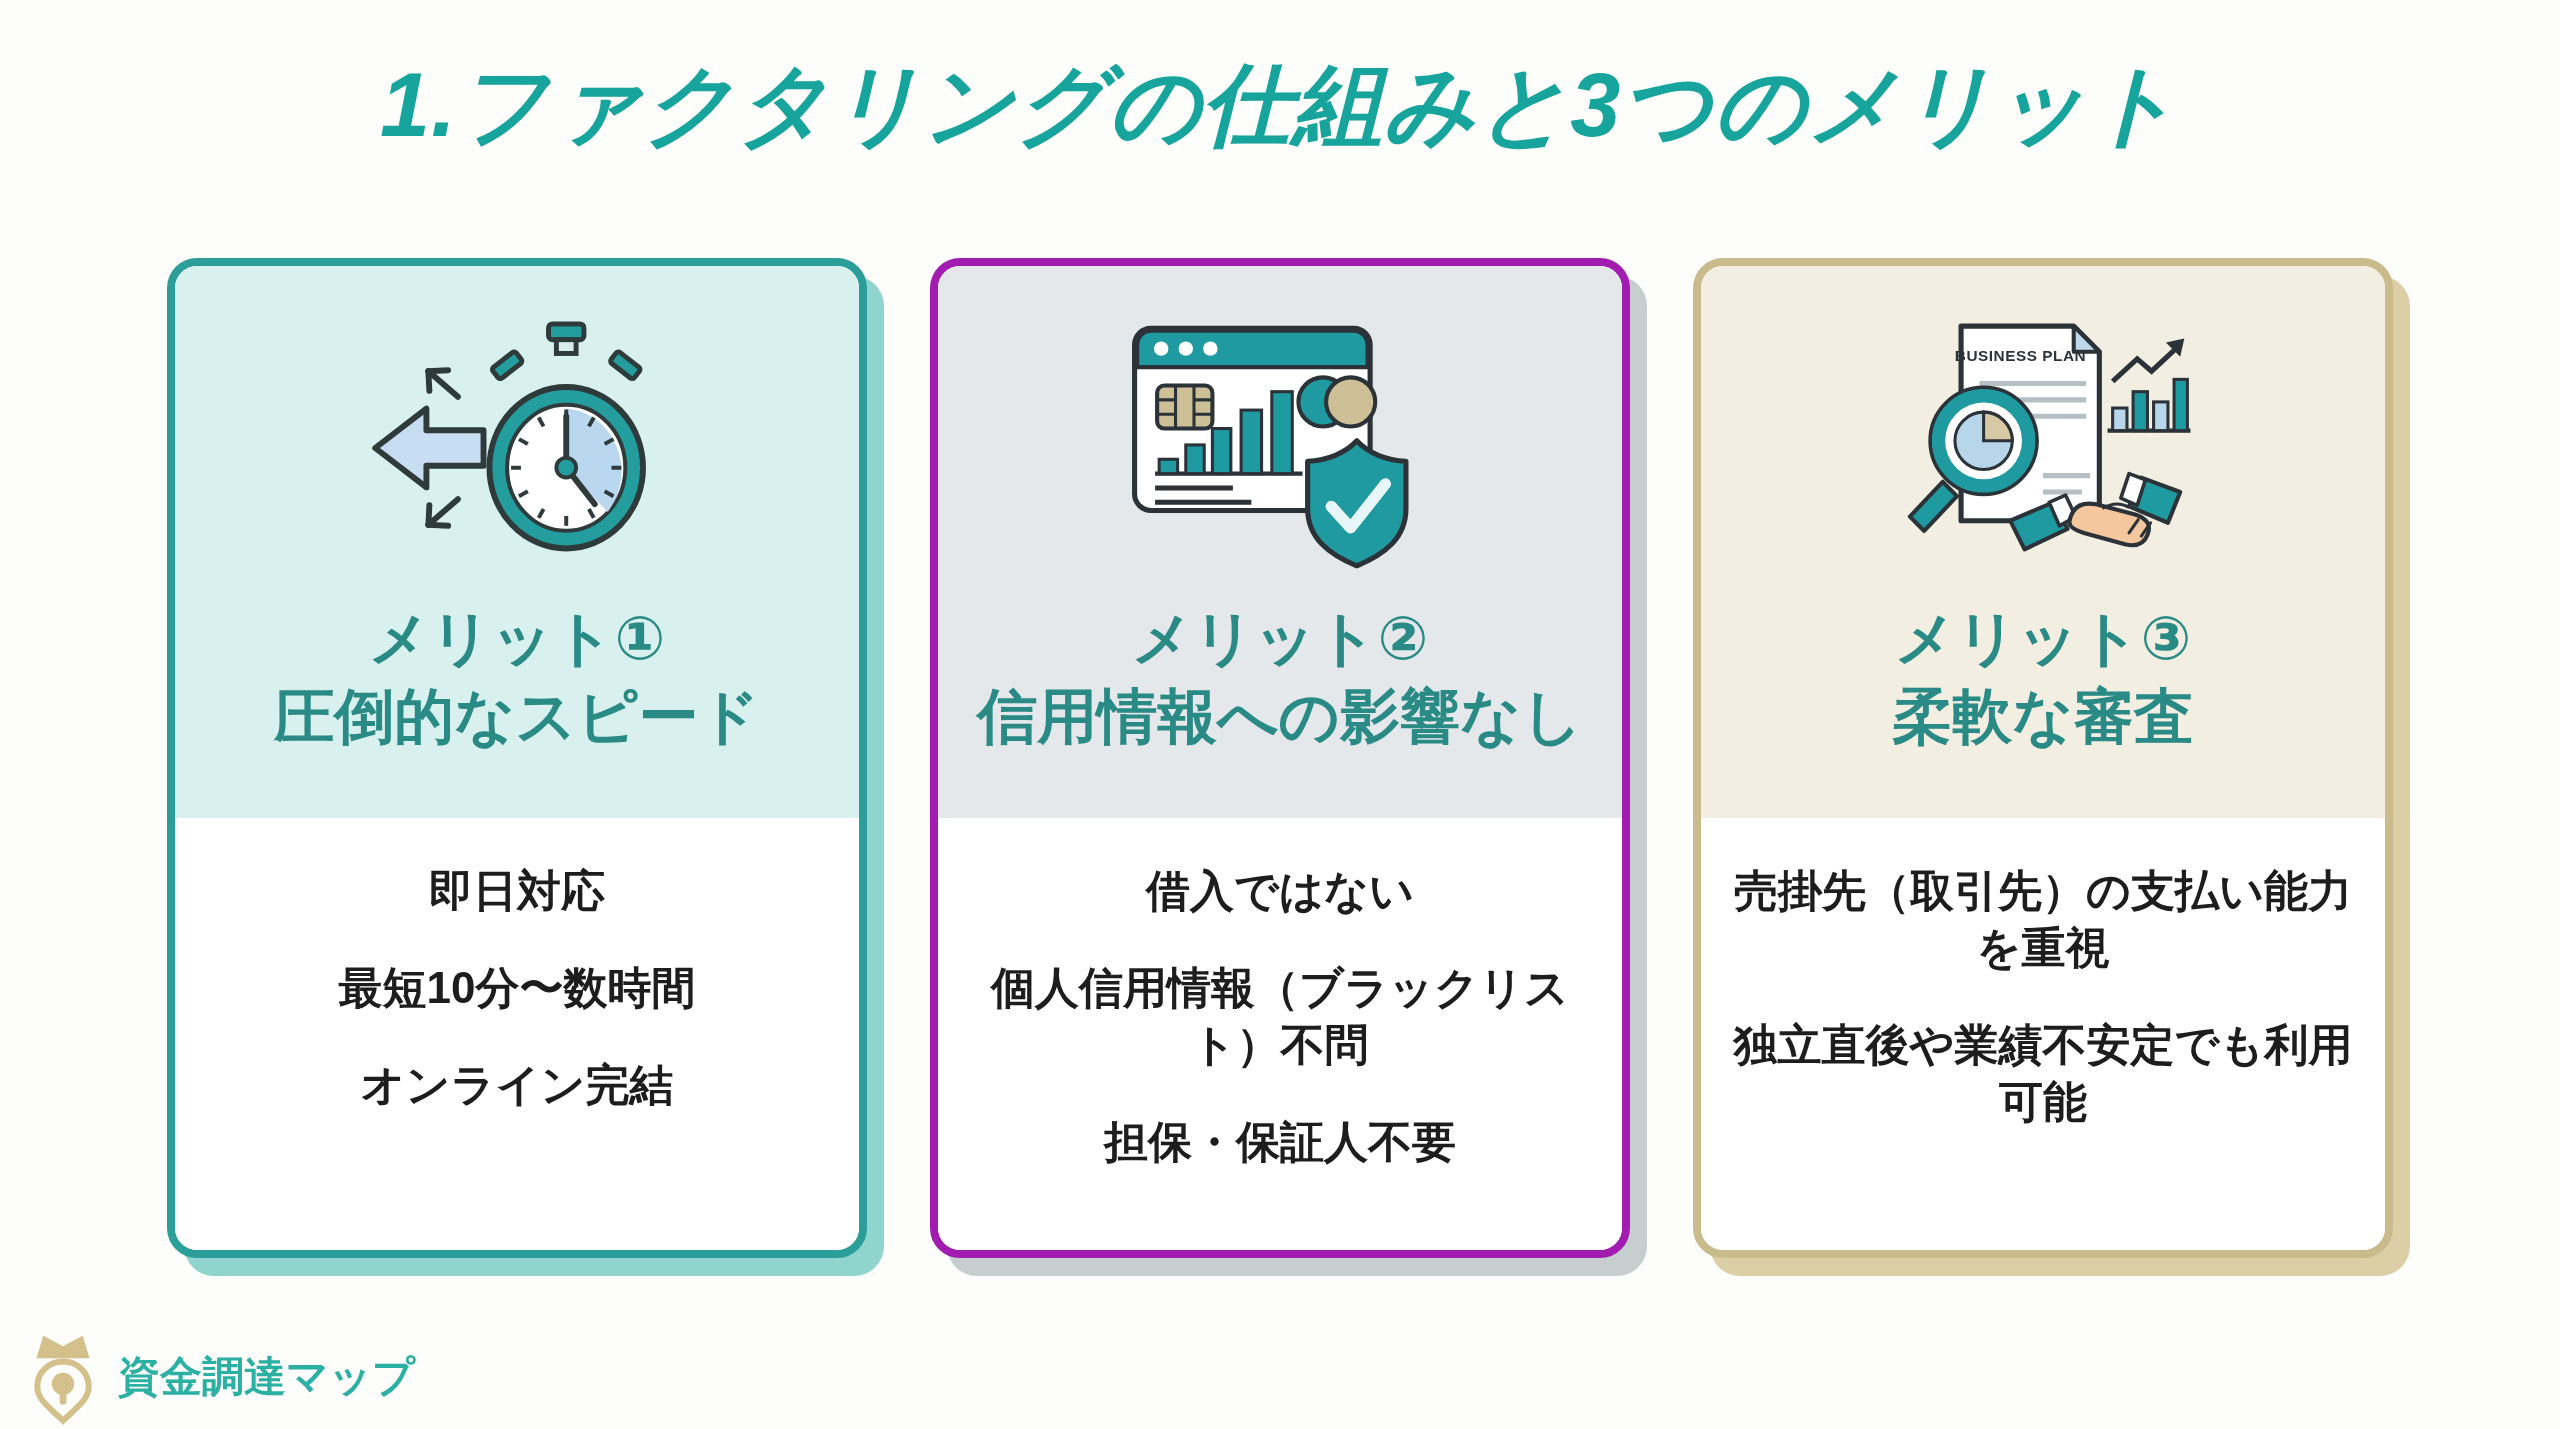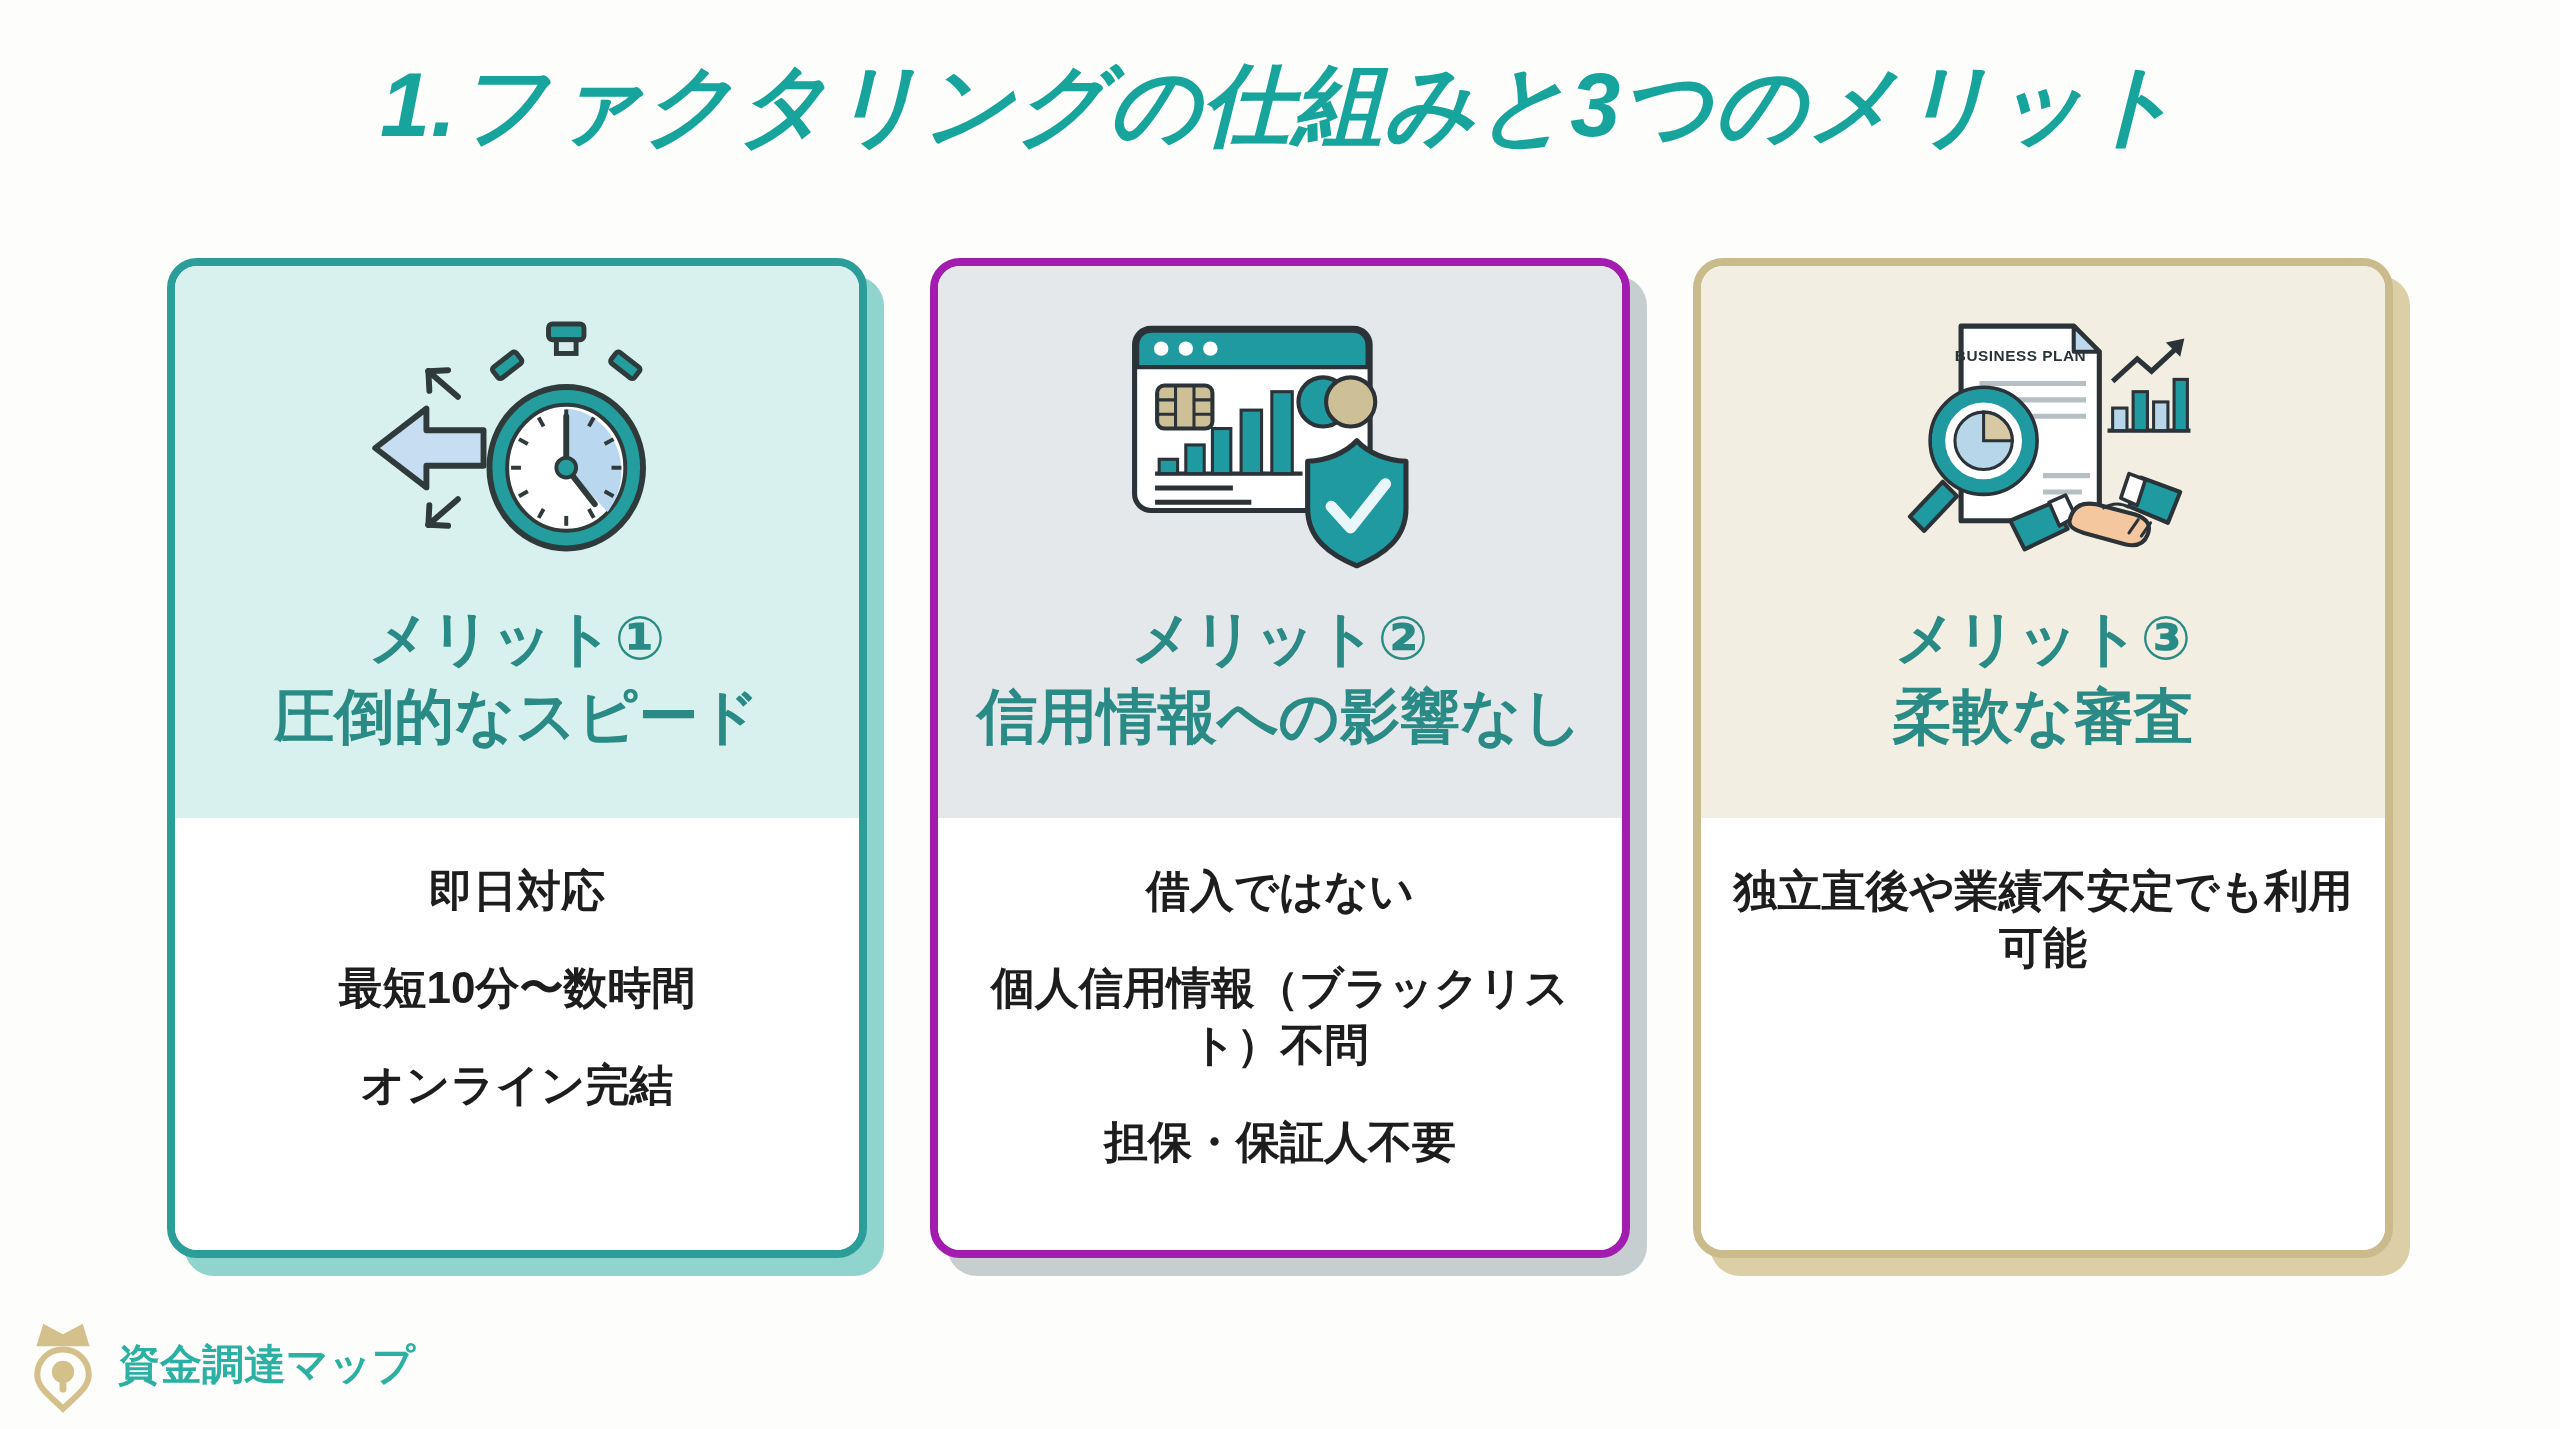--- a/index.html
+++ b/index.html
@@ -57,21 +57,21 @@
     padding:44px 26px 0 26px;
     text-align:center;
     font-size:44px;
     font-weight:700;
     line-height:1.3;
     color:#1d1d1d;
   }
   .card-body p{margin:0 0 40px 0;}
   .site-logo{
     position:absolute;
-    left:20px;bottom:16px;
+    left:20px;bottom:4px;
     display:flex;align-items:center;gap:12px;
   }
   .logo-text{
     font-size:42px;
     font-weight:700;
     color:#2cb0a4;
   }
 </style>
 </head>
 <body>
@@ -222,20 +222,21 @@
           <path d="M208 184 q14 -8 26 -1" fill="none" stroke="#2b3338" stroke-width="3"></path>
           <path d="M234 208 l9 -13 M246 211 l9 -13" fill="none" stroke="#2b3338" stroke-width="3" stroke-linecap="round"></path>
         </svg>
       </div>
       <div class="card-heading">
         <div>メリット③</div>
         <div>柔軟な審査</div>
       </div>
     </div>
     <div class="card-body">
+      <p>売掛先（取引先）の支払い能力を重視</p>
       <p>独立直後や業績不安定でも利用可能</p>
     </div>
   </div>
 
 </div>
 
 <div class="site-logo">
   <svg width="86" height="96" viewBox="0 0 90 112">
     <polygon points="14,34 22,8 45,20 68,8 76,34" fill="#d4c08a"></polygon>
     <path d="M45 38 C28 38 15 51 15 67 C15 83 30 92 45 107 C60 92 75 83 75 67 C75 51 62 38 45 38 Z" fill="none" stroke="#d4c08a" stroke-width="7"></path>

